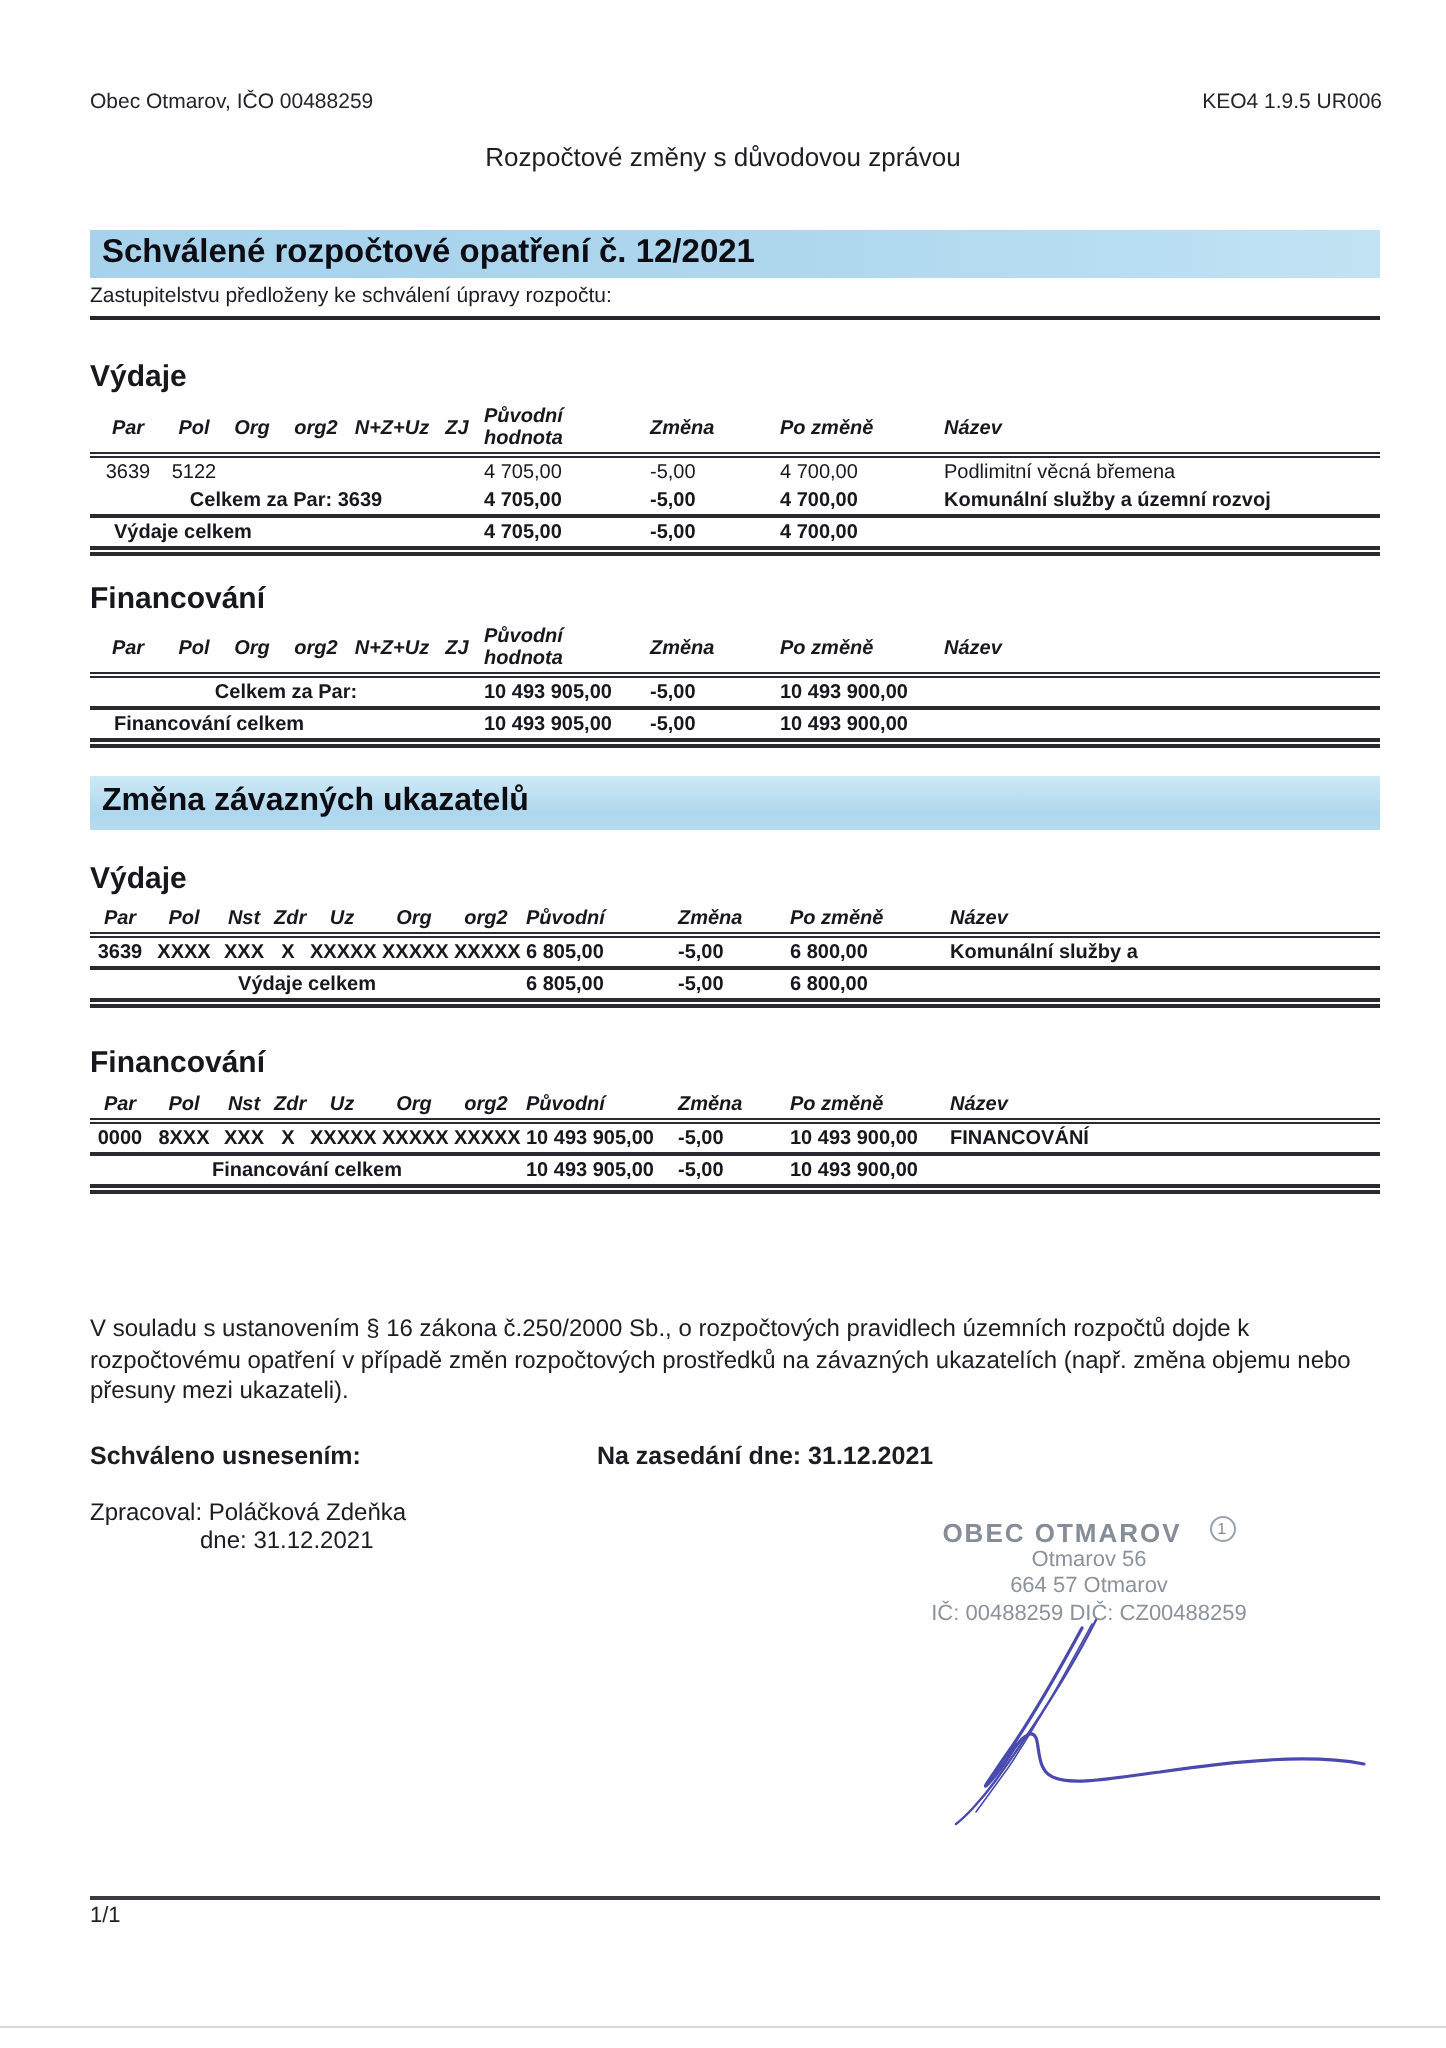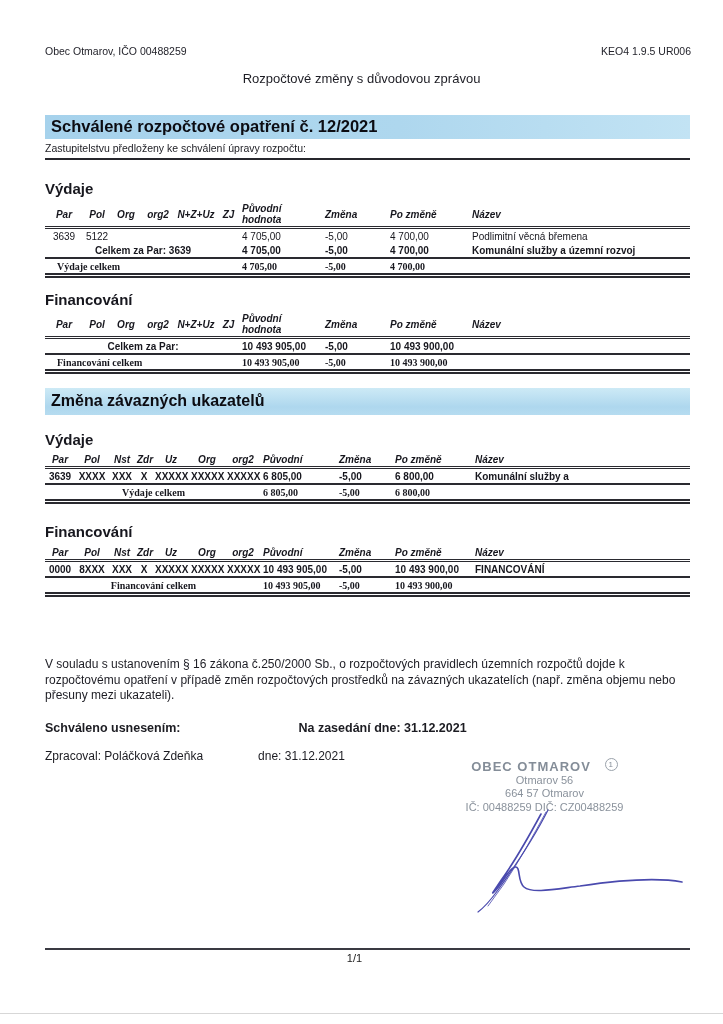--- a/index.html
+++ b/index.html
@@ -31,39 +31,39 @@
     margin-top:5px;color:#17171e;}
   table.tbl.t2{margin-top:4px;}
   table.tbl.t4{margin-top:6px;}
   .tbl th{font-style:italic;font-weight:bold;padding:1px 2px;border-bottom:3px double #2a2a30;}
   .tbl td{padding:1.5px 2px;white-space:nowrap;overflow:visible;}
   .tbl .code{text-align:center;}
   .tbl .num{text-align:left;}
   .tbl .txt{text-align:left;padding-left:6px;}
   .tbl tr.bold td{font-weight:bold;}
   .tbl tr.subtotal td{border-bottom:2px solid #2a2a30;}
-  .tbl tr.total td{border-bottom:5px double #2a2a30;font-family:Liberation Serif, serif;}
+  .tbl tr.total td{border-bottom:5px double #2a2a30;}
   .tbl tr.rowline td{border-bottom:2px solid #2a2a30;}
   .tbl td.lbl{padding-left:12px;font-weight:bold;text-align:left;white-space:nowrap;}
   td.lbl0{padding-left:3px;font-weight:bold;text-align:center;white-space:nowrap;}
   
   .para{margin-top:60px;font-size:12px;line-height:15.5px;color:#1d1d24;width:645px;}
   .approve-row{margin-top:17px;font-size:12.5px;font-weight:bold;display:flex;align-items:center;}
   .approve-row .right{margin-left:118px;}
-  .prep-row{margin-top:14px;font-size:12px;display:flex;}
+  .prep-row{margin-top:14px;font-size:12px;display:flex;flex-direction:column;}
   .prep-row .right{margin-left:55px;}
   
   .stamp{top:758px;left:422px;width:245px;text-align:center;color:#8a929c;line-height:13.5px;}
   .stamp .l1{font-size:13px;font-weight:bold;letter-spacing:1px;color:#848d98;}
   .stamp .rest{font-size:11px;}
   .badge{display:inline-block;width:11px;height:11px;border:1px solid #9aa2ab;border-radius:50%;
     font-size:8px;line-height:11px;vertical-align:4px;margin-left:14px;font-weight:normal;text-align:center;}
   
   .footer-line{top:948px;left:45px;width:645px;border-top:2px solid #3a3a42;}
-  .footer-page{top:952px;left:45px;width:645px;text-align:center;padding-right:26px;
+  .footer-page{top:952px;left:45px;width:645px;text-align:left;padding-right:26px;
     font-size:11px;color:#222;box-sizing:border-box;}
   .scan-edge{top:1013px;left:0;width:723px;border-top:1px solid #d7d7d7;}
   .signature{top:808px;left:428px;}
 </style>
 </head>
 <body>
 
 <div class="page">
 
   <div class="abs doc-header">

